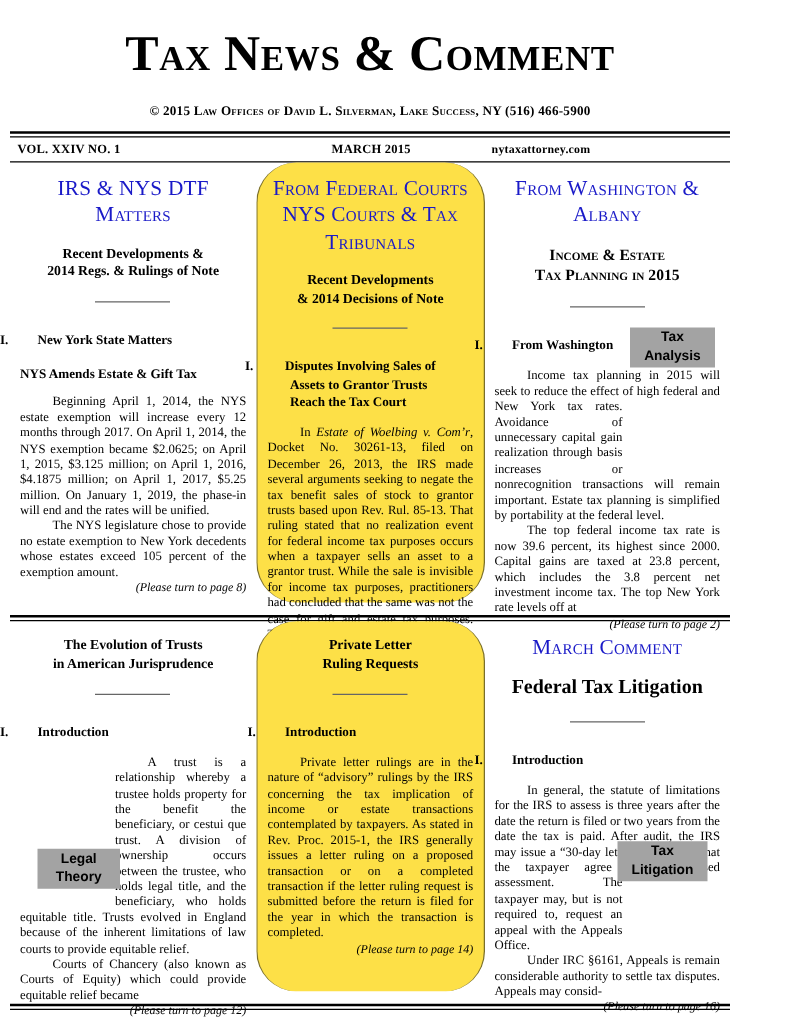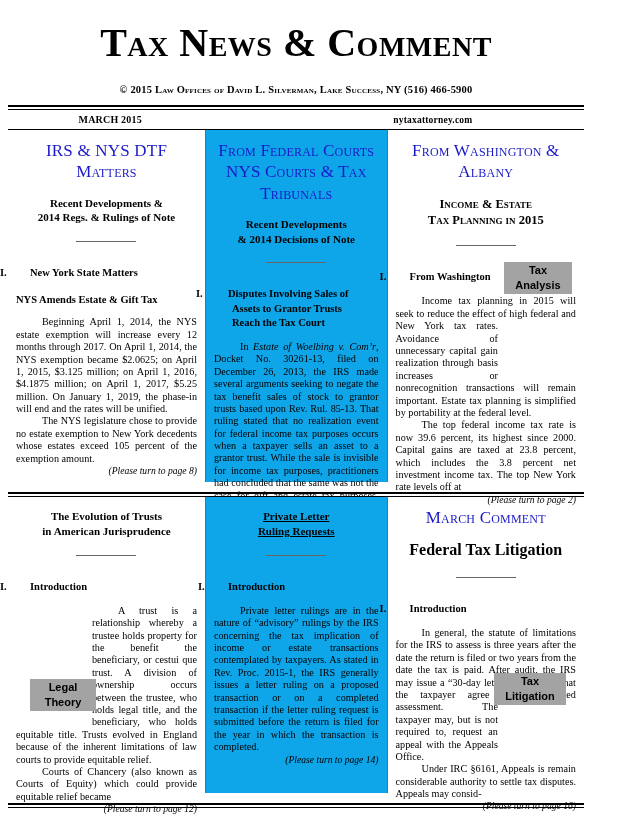--- a/index.html
+++ b/index.html
@@ -80,23 +80,24 @@
     box-sizing: border-box;
   }
   .col {
     box-sizing: border-box;
     position: relative;
     padding: 6px 8px 4px 8px;
   }
   .col-1 { width: 34.2%; }
   .col-2 {
     width: 31.7%;
-    background: #0ea5e9;
+    background: #fde047;
     border-left: 1.6px solid #7a6f2a;
     border-right: 1.6px solid #7a6f2a;
+    border-radius: 32px;
   }
   .col-3 { width: 34.1%; }
 
   .band-top .col { height: 352px; }
   .band-bottom .col { height: 296px; }
 
   .kicker {
     text-align: center;
     color: #1a1ac8;
     font-weight: normal;
@@ -198,20 +199,21 @@
 
 <div class="page">
 
   <div class="masthead">
     <div class="masthead-title">Tax News &amp; Comment</div>
     <div class="masthead-copyright">© 2015 Law Offices of David L. Silverman, Lake Success, NY (516) 466-5900</div>
   </div>
   <div class="rule-double"></div>
 
   <div class="volbar">
+    <div class="vol-left">VOL. XXIV NO. 1</div>
     <div class="vol-mid">MARCH 2015</div>
     <div class="vol-right">nytaxattorney.com</div>
   </div>
   <div class="rule-single"></div>
 
   <div class="band band-top">
 
     <div class="col col-1">
       <div class="kicker">IRS &amp; NYS DTF Matters</div>
       <div class="deck">
@@ -283,21 +285,21 @@
       <p class="body first"><span class="wrap-left" style="margin-top:84px;"></span><span>A trust is a relationship whereby a trustee holds property for the benefit the beneficiary, or cestui que trust. A division of ownership occurs between the trustee, who holds legal title, and the beneficiary, who holds equitable title. Trusts evolved in England because of the inherent limitations of law courts to provide equitable relief.</span></p>
       <p class="body cont">Courts of Chancery (also known as Courts of Equity) which could provide equitable relief became</p>
       <div class="turn">(Please turn to page 12)</div>
       <div class="callout" style="left:22px; top:182px; width:60px;">
         <div>Legal</div>
         <div>Theory</div>
       </div>
     </div>
 
     <div class="col col-2">
-      <div class="deck" style="margin-top:6px;text-decoration:underline;">
+      <div class="deck" style="margin-top:6px;">
         <div>Private Letter</div>
         <div>Ruling Requests</div>
       </div>
       <div class="ornament"></div>
       <div class="sec-head hang">
         <span class="num">I.</span><span>Introduction</span>
       </div>
       <p class="body first">Private letter rulings are in the nature of “advisory” rulings by the IRS concerning the tax implication of income or estate transactions contemplated by taxpayers. As stated in Rev. Proc. 2015-1, the IRS generally issues a letter ruling on a proposed transaction or on a completed transaction if the letter ruling request is submitted before the return is filed for the year in which the transaction is completed.</p>
       <div class="turn">(Please turn to page 14)</div>
     </div>

